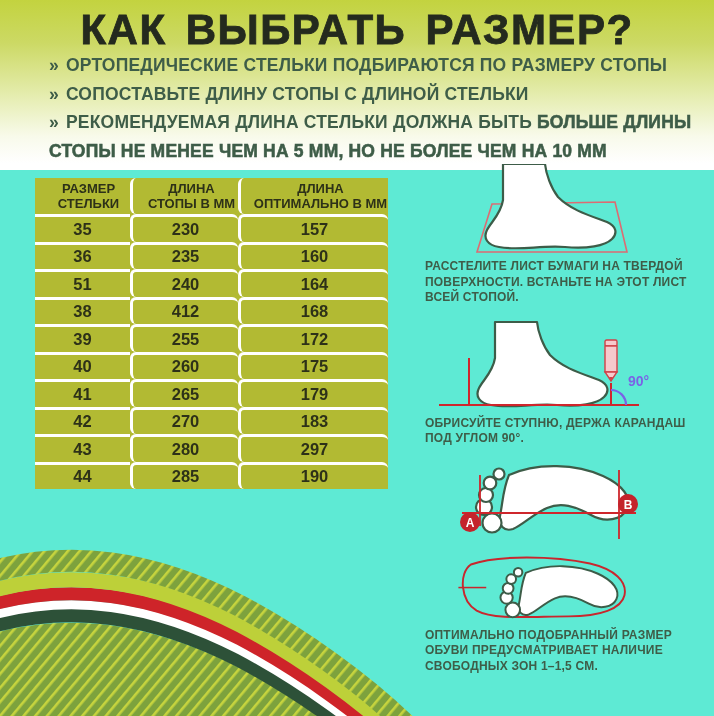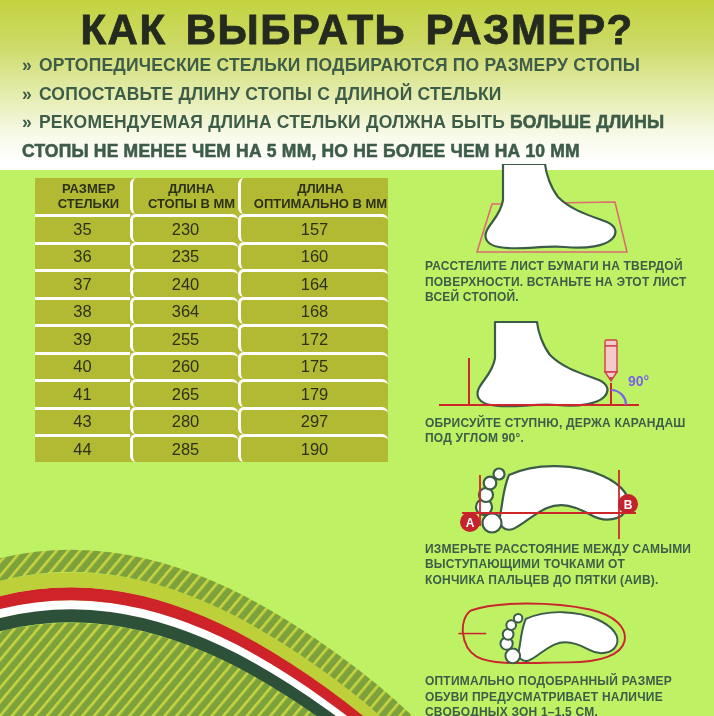--- a/index.html
+++ b/index.html
@@ -1,36 +1,36 @@
 <!DOCTYPE html>
 <html><head>
 <meta charset="utf-8">
 <style>
   * { margin:0; padding:0; box-sizing:border-box; }
   html,body { width:714px; height:716px; }
   body { font-family:"Liberation Sans","DejaVu Sans",sans-serif; background:#fff; overflow:hidden; }
-  .page { position:relative; width:714px; height:716px; background:#bef264; overflow:hidden; }
+  .page { position:relative; width:714px; height:716px; background:#5eead4; overflow:hidden; }
 
   
   .hero { position:absolute; left:0; top:0; width:714px; height:170px;
           background:linear-gradient(180deg,#c3d33f 0%,#ccd964 25%,#e4ecac 55%,#f8faea 80%,#ffffff 96%); }
   .title { position:absolute; left:0; top:6px; width:714px; text-align:center;
            font-size:42px; font-weight:bold; letter-spacing:1.5px; word-spacing:6px;
            color:#242a1e; -webkit-text-stroke:0.8px #242a1e; }
-  .bullets { position:absolute; left:22px; top:51px; width:655px; }
+  .bullets { position:absolute; left:49px; top:51px; width:655px; }
   .bullet { font-size:17.5px; font-weight:bold; color:#3e5d48; line-height:28.5px; letter-spacing:0.2px; }
   .bullet .mk { margin-right:7px; }
   .bullet .strong { -webkit-text-stroke:0.55px #3e5d48; white-space:pre-line;margin-top:28px; }
 
   
   .size-table { position:absolute; left:35px; top:178px; border-collapse:separate; border-spacing:0;
                 background:#b2ba33; color:#2d3118; table-layout:fixed; }
   .size-table col.c1{ width:95px; } .size-table col.c2{ width:108px; } .size-table col.c3{ width:150px; }
   .size-table th { height:36px; font-size:13px; line-height:15px; font-weight:bold; text-align:center; vertical-align:middle; padding:2px 0; }
-  .size-table td { height:27.5px; font-size:16.5px; font-weight:normal; text-align:center; vertical-align:middle;
+  .size-table td { height:27.5px; font-size:16.5px; font-weight:bold; text-align:center; vertical-align:middle;
                    border-top:3px solid #fff; }
   .size-table th + th, .size-table td + td { border-left:3px solid #fff;border-radius:6px; }
   .hl { display:block;margin-left:12px; }
 
   
   .right-col { position:absolute; left:425px; top:164px; width:287px; }
   .step-caption { font-size:12px; font-weight:bold; color:#3e5d48; line-height:15.5px;
                   letter-spacing:0.2px; white-space:pre-line; }
   .ill { display:block; }
   .ill-1 { margin:0 0 3px 20px; }
@@ -83,43 +83,48 @@
           <td>35</td>
           <td>230</td>
           <td>157</td>
         </tr>
         <tr>
           <td>36</td>
           <td>235</td>
           <td>160</td>
         </tr>
         <tr>
-          <td>37</td>
+          <td>51</td>
           <td>240</td>
           <td>164</td>
         </tr>
         <tr>
           <td>38</td>
-          <td>364</td>
+          <td>412</td>
           <td>168</td>
         </tr>
         <tr>
           <td>39</td>
           <td>255</td>
           <td>172</td>
         </tr>
         <tr>
           <td>40</td>
           <td>260</td>
           <td>175</td>
         </tr>
         <tr>
           <td>41</td>
           <td>265</td>
           <td>179</td>
+        </tr>
+        <tr>
+          <td>42</td>
+          <td>270</td>
+          <td>183</td>
         </tr>
         <tr>
           <td>43</td>
           <td>280</td>
           <td>297</td>
         </tr>
         <tr>
           <td>44</td>
           <td>285</td>
           <td>190</td>
@@ -170,23 +175,20 @@
       <line x1="22" y1="59" x2="196" y2="59" stroke="#cf262c" stroke-width="1.8"></line>
       <g>
         <circle cx="30" cy="68" r="10" fill="#c4232b"></circle>
         <text x="30" y="72.5" text-anchor="middle" font-size="12" font-weight="bold" fill="#ffffff">А</text>
       </g>
       <g>
         <circle cx="188" cy="50" r="10" fill="#c4232b"></circle>
         <text x="188" y="54.5" text-anchor="middle" font-size="12" font-weight="bold" fill="#ffffff">В</text>
       </g>
     </svg>
-    <div class="step-caption">ИЗМЕРЬТЕ РАССТОЯНИЕ МЕЖДУ САМЫМИ
-ВЫСТУПАЮЩИМИ ТОЧКАМИ ОТ
-КОНЧИКА ПАЛЬЦЕВ ДО ПЯТКИ (АИВ).</div>
 
     <svg class="ill ill-4" width="200" height="72" viewBox="0 0 200 75">
       <path d="M28,12 C55,2 115,3 152,11 C178,17 191,30 188,44 C185,58 163,66 130,66 C92,66 52,70 34,60 C17,50 15,21 28,12 Z" fill="none" stroke="#c9262d" stroke-width="2"></path>
       <line x1="15" y1="36" x2="44" y2="36" stroke="#c9262d" stroke-width="1.6"></line>
       <g transform="translate(30,4) scale(0.8)" fill="#ffffff" stroke="#3d5c48" stroke-width="2.6">
         <path d="M69,21 C97,8 137,10 163,22 C183,31 192,44 187,55 C182,66 165,69 151,61 C135,52 121,48 107,54 C93,60 83,71 73,75 C64,78 58,71 60,62 C63,47 63,35 69,21 Z"></path>
         <circle cx="52" cy="69" r="9.5"></circle>
           <circle cx="44" cy="53" r="8"></circle>
           <circle cx="46" cy="41" r="7"></circle>
           <circle cx="50" cy="29" r="6.3"></circle>

